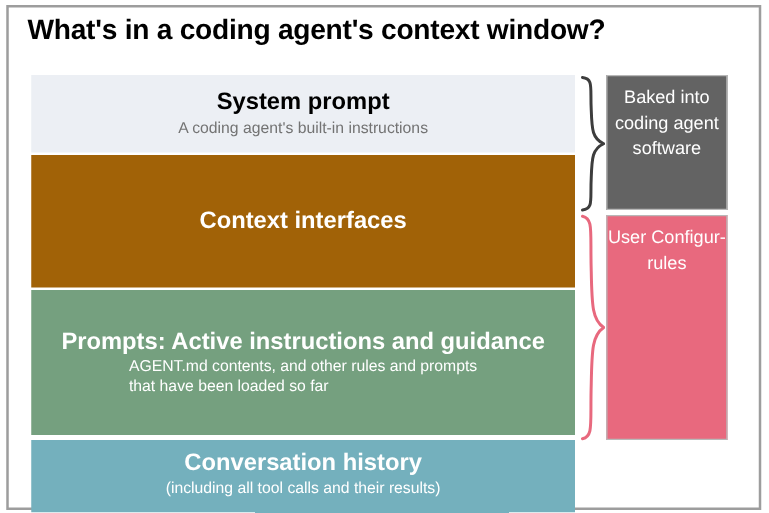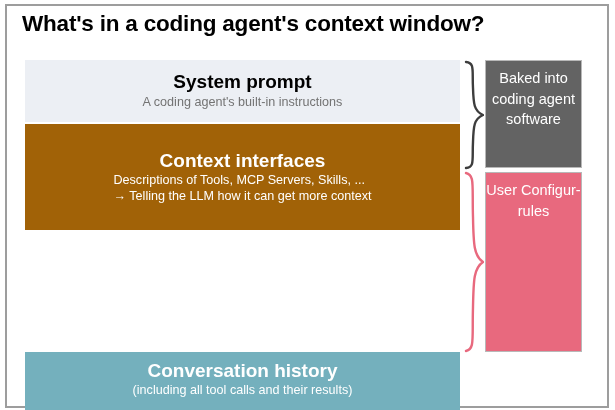--- a/index.html
+++ b/index.html
@@ -142,26 +142,32 @@
 
   <div class="title">What's in a coding agent's context window?</div>
 
   <div class="block" id="blk-system">
     <div class="b-title">System prompt</div>
     <div class="b-sub">A coding agent's built-in instructions</div>
   </div>
 
   <div class="block" id="blk-context">
     <div class="b-title">Context interfaces</div>
+  </div>
+
+  <div class="block" id="blk-prompts">
+    <div class="b-title">
+      <span class="l2">Prompts: Active instructions</span>
+      <span class="l2">and guidance</span>
+    </div>
     <div class="b-sub">
-      <span class="l2">Descriptions of Tools, MCP Servers, Skills, ...</span>
-      <span class="l2">→ Telling the LLM how it can get more context</span>
+      <span class="l2">AGENT.md contents, and other rules and prompts</span>
+      <span class="l2">that have been loaded so far</span>
     </div>
   </div>
-
 
   <div class="block" id="blk-convo">
     <div class="b-title">Conversation history</div>
     <div class="b-sub">(including all tool calls and their results)</div>
   </div>
 
   <div class="brace" id="brace-baked">
     <svg viewBox="0 0 22 110" preserveAspectRatio="none" aria-hidden="true">
       <path d="M4 2 C13 3 10 10 11 28 C11.5 44 12 51 21 55 C12 59 11.5 66 11 82 C10 100 13 107 4 108" fill="none" stroke="#3d3d3d" stroke-width="2.4" stroke-linecap="round" stroke-linejoin="round"></path>
     </svg>

